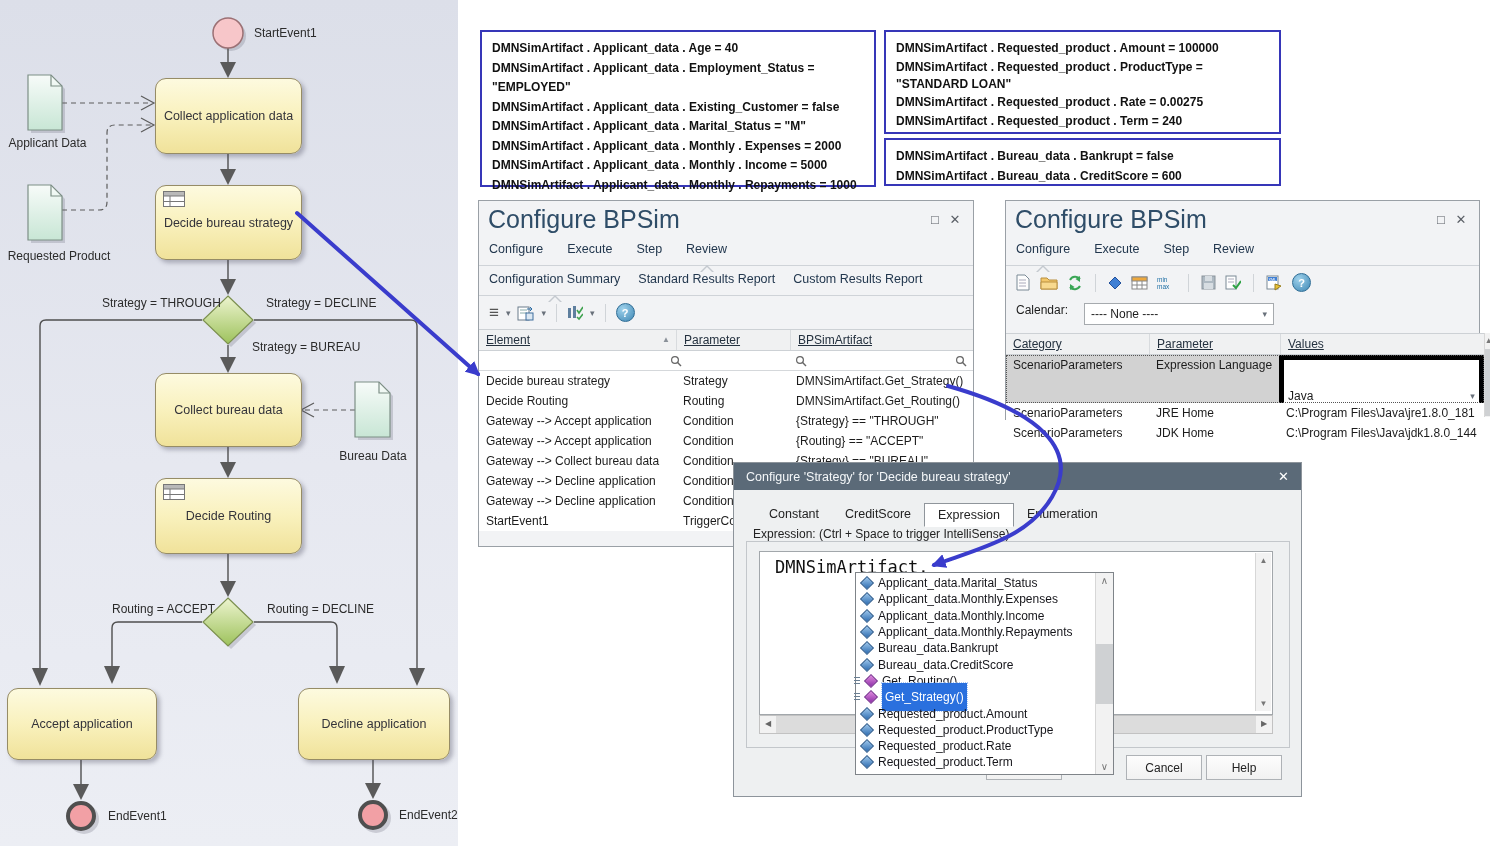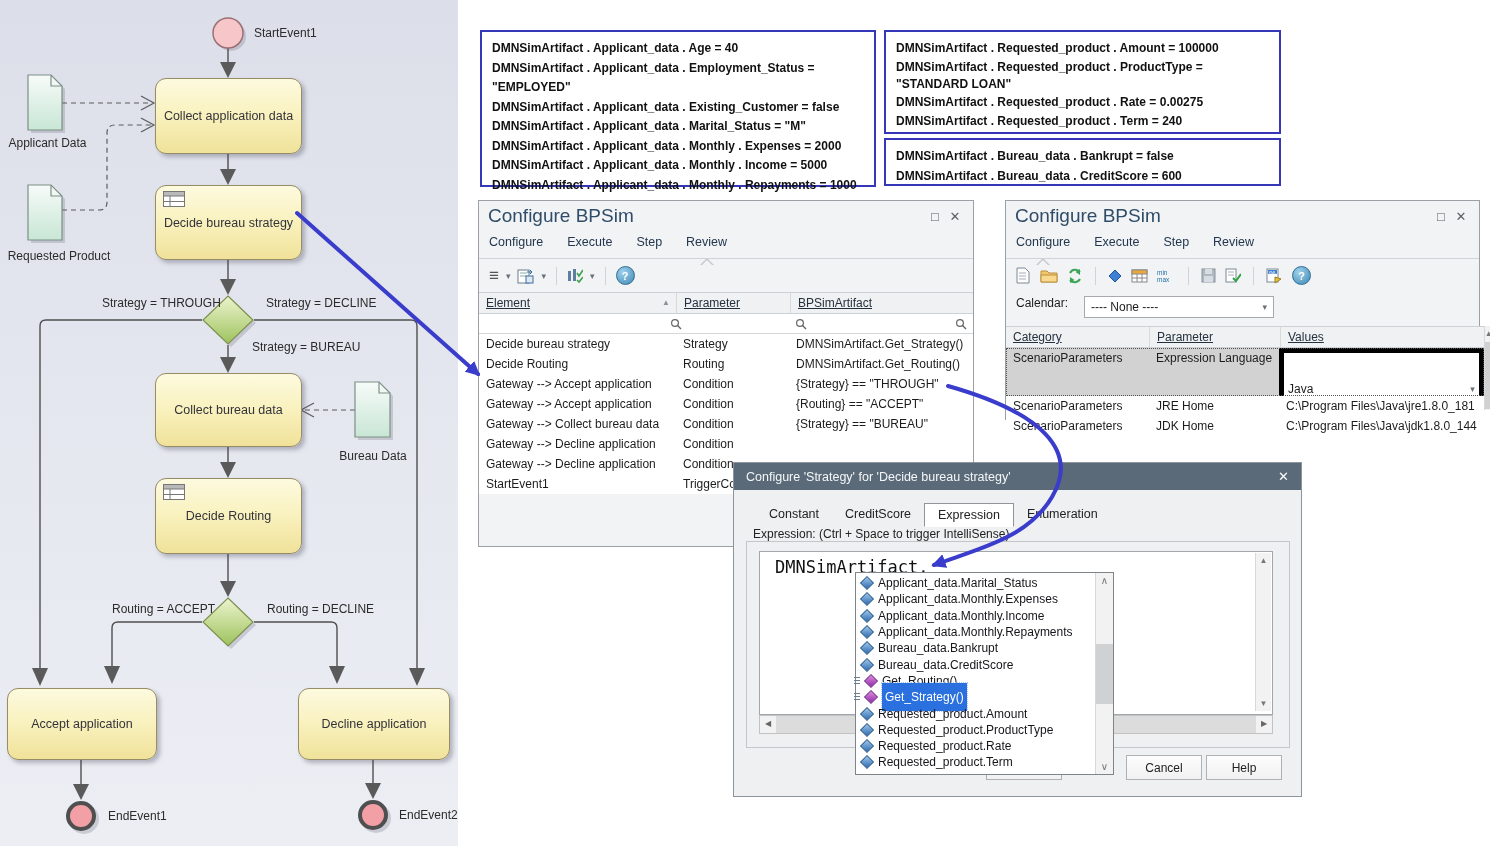--- a/index.html
+++ b/index.html
@@ -15,21 +15,21 @@
         display:flex;align-items:center;justify-content:center;
         font-size:12.5px;color:#33333a;text-align:center;}
   .dt-icon{position:absolute;top:5px;left:7px;}
   
   .abox{position:absolute;border:2px solid #3636b8;background:#fff;
         padding:7px 10px 4px 10px;font-size:12px;font-weight:600;color:#111;}
   .abox .ln{line-height:19.5px;}
   
   .window{position:absolute;background:#f2f3f5;border:1px solid #9aa0a6;font-size:12px;}
   .win-head{display:flex;align-items:center;padding:4px 8px 2px 9px;}
-  .win-title{font-size:19px;color:#2f4d68;flex:1;}
+  .win-title{font-size:25px;color:#2f4d68;flex:1;}
   .win-btn{width:20px;text-align:center;color:#5a5f66;font-size:13px;cursor:default;}
   .menu-row{display:flex;gap:24px;padding:6px 0 9px 10px;border-bottom:1px solid #cfd3d8;
             color:#22374e;font-size:12.5px;position:relative;}
   .ntab{position:relative;}
   .ntab.active::before{content:"";position:absolute;left:50%;bottom:-16px;transform:translateX(-50%);
        border:7px solid transparent;border-bottom:7px solid #c4c9cf;}
   .ntab.active::after{content:"";position:absolute;left:50%;bottom:-18px;transform:translateX(-50%);
        border:7px solid transparent;border-bottom:7px solid #f2f3f5;z-index:2;}
   .toolbar{display:flex;align-items:center;gap:7px;padding:7px 10px;}
   .tb-sep{width:1px;height:18px;background:#d0d4d8;margin:0 3px;}
@@ -231,20 +231,25 @@
       <div class="win-title">Configure BPSim</div>
       <div class="win-btn">□</div>
       <div class="win-btn">✕</div>
     </div>
     <div class="menu-row">
       <span class="ntab">Configure</span>
       <span class="ntab">Execute</span>
       <span class="ntab">Step</span>
       <span class="ntab active">Review</span>
     </div>
+    <div class="menu-row" style="gap:18px;">
+      <span class="ntab active">Configuration Summary</span>
+      <span class="ntab">Standard Results Report</span>
+      <span class="ntab">Custom Results Report</span>
+    </div>
     <div class="toolbar">
       <span style="font-size:17px;color:#555;line-height:14px;">≡</span>
       <span class="caret">▾</span>
       <svg width="17" height="16">
         <rect x="1" y="2" width="11" height="13" fill="#fff" stroke="#6b7c8c"></rect>
         <line x1="3" y1="5" x2="10" y2="5" stroke="#8aa"></line>
           <line x1="3" y1="8" x2="10" y2="8" stroke="#8aa"></line>
         <rect x="9" y="8" width="7" height="7" fill="#dce8f2" stroke="#3e6f9e"></rect>
         <path d="M10,4 l5,0 l-2,-2 m2,2 l-2,2" stroke="#2e6da4" fill="none"></path>
       </svg>

